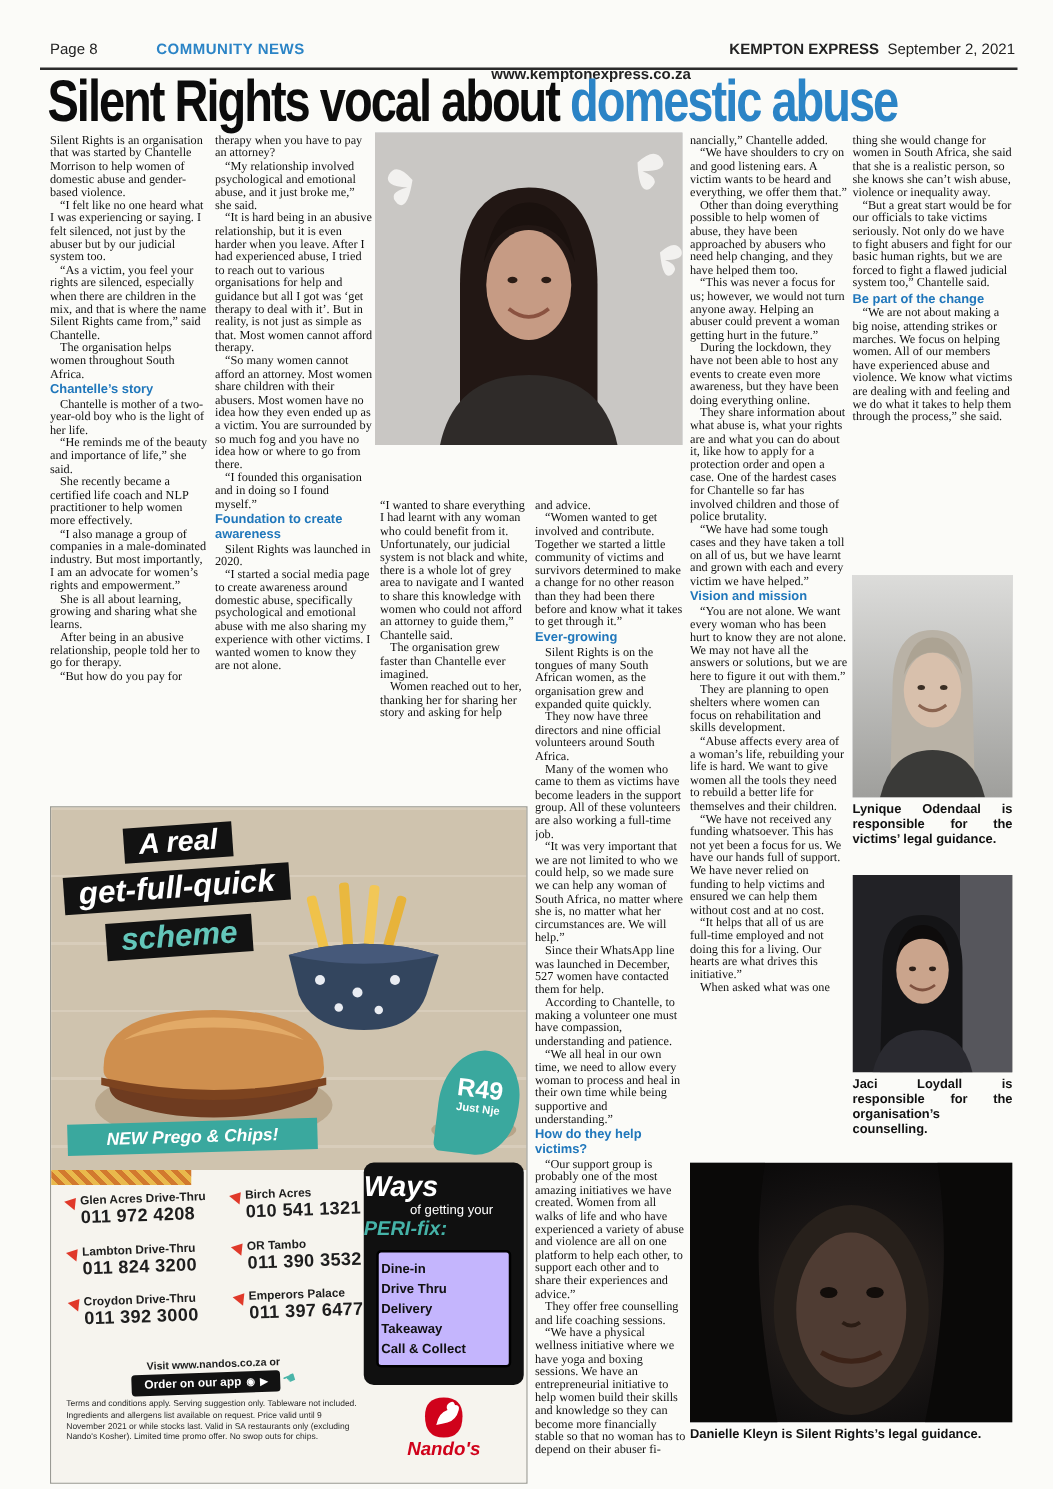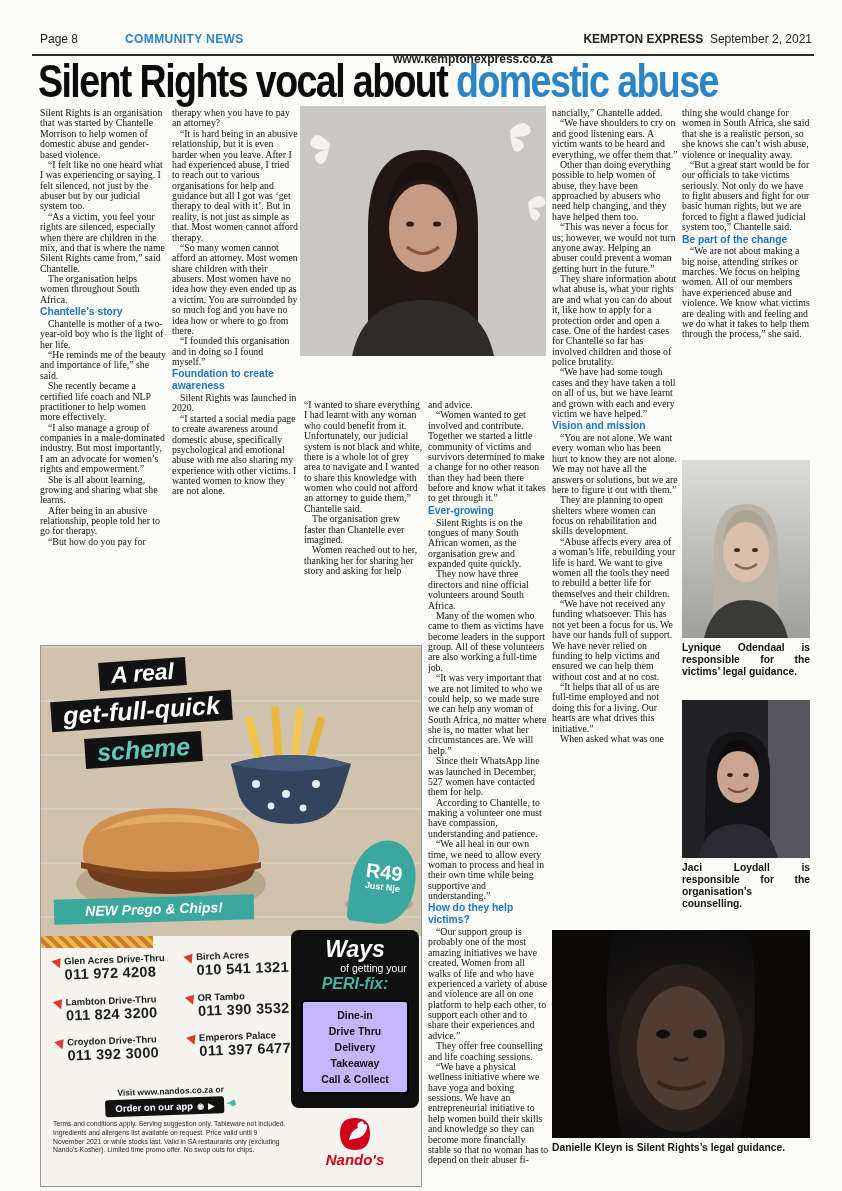--- a/index.html
+++ b/index.html
@@ -57,21 +57,21 @@
   .loc{position:relative;padding-left:13px;color:#1d1d1d;}
   .loc .mark{position:absolute;left:0;top:2px;width:0;height:0;border-top:4px solid transparent;border-bottom:6px solid transparent;border-right:9px solid #e0392a;transform:rotate(8deg);}
   .loc .lname{display:block;font-size:9.5px;font-weight:bold;}
   .loc .lphone{display:block;font-size:14.5px;font-weight:bold;letter-spacing:.3px;line-height:1.15;}
   .visit{position:absolute;left:30px;top:150px;width:200px;text-align:center;transform:rotate(-2deg);}
   .visit .vline{font-size:8.5px;font-weight:bold;color:#1d1d1d;}
   .order-pill{display:inline-block;margin-top:2px;background:#121212;color:#fff;font-size:9.5px;font-weight:bold;padding:3px 10px;border-radius:3px;}
   .order-pill .store{color:#fff;font-size:8px;margin-left:4px;}
   .hand{display:inline-block;color:#49b4a8;font-size:12px;margin-left:2px;transform:rotate(-20deg);}
   .terms{position:absolute;left:12px;top:184px;width:234px;font-size:6.8px;line-height:1.3;color:#2a2a2a;}
-  .ways{position:absolute;left:250px;top:-6px;width:128px;height:178px;background:#101010;border-radius:8px;color:#fff;text-align:center;}
+  .ways{position:absolute;left:250px;top:-6px;width:128px;height:178px;background:#101010;border-radius:8px;color:#fff;}
   .ways .w1{font-size:23px;font-weight:bold;font-style:italic;margin-top:8px;line-height:1;}
   .ways .w2{font-size:10.5px;margin-top:1px;padding-left:37px;}
   .ways .w3{font-size:16px;font-weight:bold;font-style:italic;color:#45b3a8;margin-top:1px;}
   .wopts{margin:7px 10px 0;background:#c4b5fd;border:2px solid #000;border-radius:4px;padding:5px 2px;}
   .wopt{color:#111;font-weight:bold;font-size:10.5px;line-height:16px;}
   .brand{position:absolute;left:250px;top:180px;width:128px;height:66px;text-align:center;}
   .brand .emblem{display:block;margin:0 auto;}
   .brand .bname{font-size:15px;font-weight:bold;font-style:italic;color:#d0021b;line-height:1;}
 </style>
 </head>
@@ -116,20 +116,21 @@
       <p class="">Chantelle is mother of a two-year-old boy who is the light of her life.</p>
       <p class="">“He reminds me of the beauty and importance of life,” she said.</p>
       <p class="">She recently became a certified life coach and NLP practitioner to help women more effectively.</p>
       <p class="">“I also manage a group of companies in a male-dominated industry. But most importantly, I am an advocate for women’s rights and empowerment.”</p>
       <p class="">She is all about learning, growing and sharing what she learns.</p>
       <p class="">After being in an abusive relationship, people told her to go for therapy.</p>
       <p class="">“But how do you pay for</p>
     </div>
   <div class="col" id="col2">
       <p class="ni">therapy when you have to pay an attorney?</p>
+      <p class="">“My relationship involved psychological and emotional abuse, and it just broke me,” she said.</p>
       <p class="">“It is hard being in an abusive relationship, but it is even harder when you leave. After I had experienced abuse, I tried to reach out to various organisations for help and guidance but all I got was ‘get therapy to deal with it’. But in reality, is not just as simple as that. Most women cannot afford therapy.</p>
       <p class="">“So many women cannot afford an attorney. Most women share children with their abusers. Most women have no idea how they even ended up as a victim. You are surrounded by so much fog and you have no idea how or where to go from there.</p>
       <p class="">“I founded this organisation and in doing so I found myself.”</p>
       <div class="subhead">Foundation to create awareness</div>
       <p class="">Silent Rights was launched in 2020.</p>
       <p class="">“I started a social media page to create awareness around domestic abuse, specifically psychological and emotional abuse with me also sharing my experience with other victims. I wanted women to know they are not alone.</p>
     </div>
   <div class="col" id="col3">
       <p class="ni">“I wanted to share everything I had learnt with any woman who could benefit from it. Unfortunately, our judicial system is not black and white, there is a whole lot of grey area to navigate and I wanted to share this knowledge with women who could not afford an attorney to guide them,” Chantelle said.</p>
       <p class="">The organisation grew faster than Chantelle ever imagined.</p>
@@ -149,20 +150,21 @@
       <div class="subhead">How do they help victims?</div>
       <p class="">“Our support group is probably one of the most amazing initiatives we have created. Women from all walks of life and who have experienced a variety of abuse and violence are all on one platform to help each other, to support each other and to share their experiences and advice.”</p>
       <p class="">They offer free counselling and life coaching sessions.</p>
       <p class="">“We have a physical wellness initiative where we have yoga and boxing sessions. We have an entrepreneurial initiative to help women build their skills and knowledge so they can become more financially stable so that no woman has to depend on their abuser fi-</p>
     </div>
   <div class="col" id="col5">
       <p class="ni">nancially,” Chantelle added.</p>
       <p class="">“We have shoulders to cry on and good listening ears. A victim wants to be heard and everything, we offer them that.”</p>
       <p class="">Other than doing everything possible to help women of abuse, they have been approached by abusers who need help changing, and they have helped them too.</p>
       <p class="">“This was never a focus for us; however, we would not turn anyone away. Helping an abuser could prevent a woman getting hurt in the future.”</p>
+      <p class="">During the lockdown, they have not been able to host any events to create even more awareness, but they have been doing everything online.</p>
       <p class="">They share information about what abuse is, what your rights are and what you can do about it, like how to apply for a protection order and open a case. One of the hardest cases for Chantelle so far has involved children and those of police brutality.</p>
       <p class="">“We have had some tough cases and they have taken a toll on all of us, but we have learnt and grown with each and every victim we have helped.”</p>
       <div class="subhead">Vision and mission</div>
       <p class="">“You are not alone. We want every woman who has been hurt to know they are not alone. We may not have all the answers or solutions, but we are here to figure it out with them.”</p>
       <p class="">They are planning to open shelters where women can focus on rehabilitation and skills development.</p>
       <p class="">“Abuse affects every area of a woman’s life, rebuilding your life is hard. We want to give women all the tools they need to rebuild a better life for themselves and their children.</p>
       <p class="">“We have not received any funding whatsoever. This has not yet been a focus for us. We have our hands full of support. We have never relied on funding to help victims and ensured we can help them without cost and at no cost.</p>
       <p class="">“It helps that all of us are full-time employed and not doing this for a living. Our hearts are what drives this initiative.”</p>
       <p class="">When asked what was one</p>
     </div>

